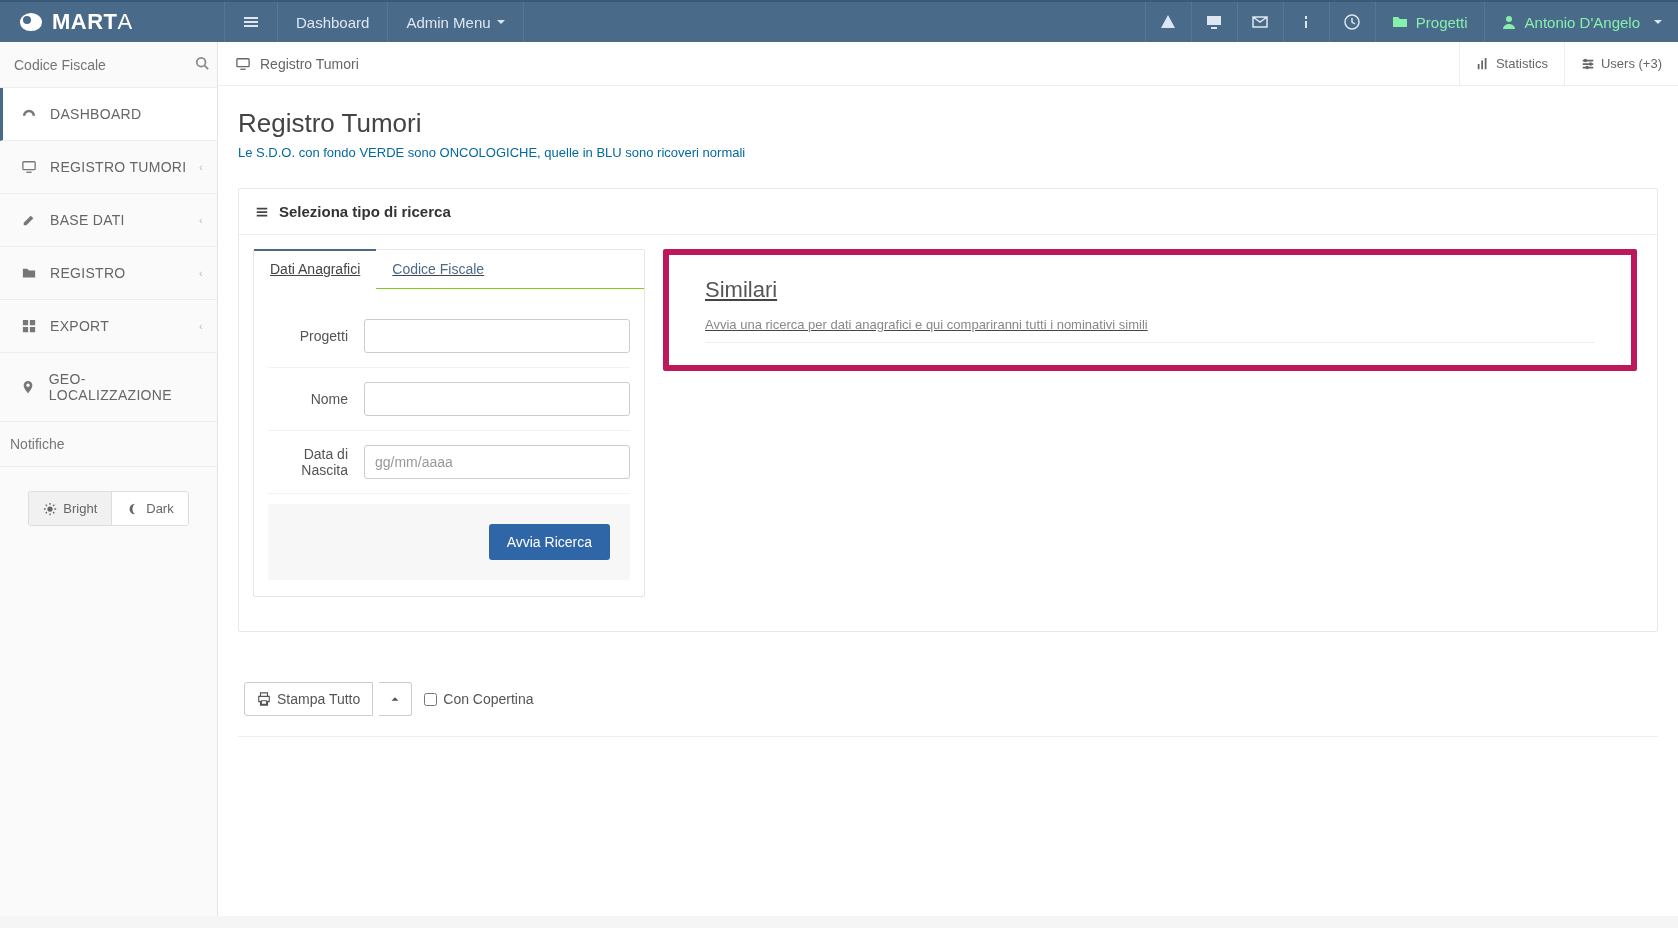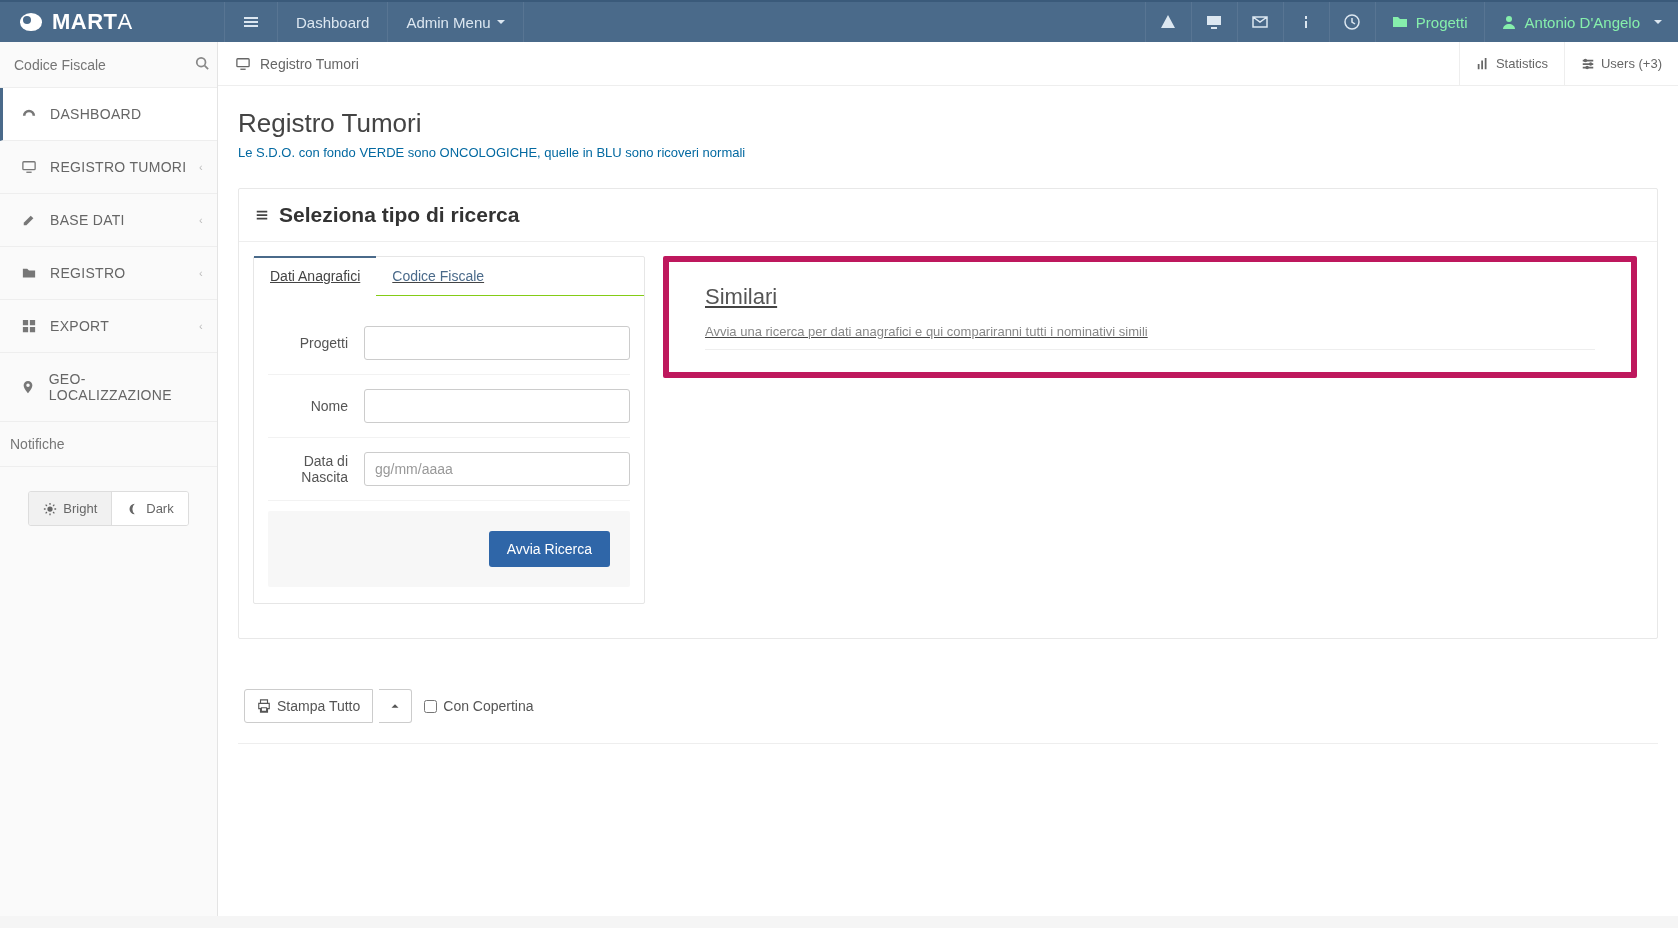--- a/index.html
+++ b/index.html
@@ -49,21 +49,21 @@
 .c-top-btn{display:flex;align-items:center;gap:6px;padding:0 16px;height:44px;border-left:1px solid #eee;color:#666;font-size:13px;cursor:pointer;}
 
 
 .page-head{padding:22px 20px 18px;}
 .page-head h1{font-size:26px;font-weight:400;color:#444;margin-bottom:6px;}
 .page-head p{font-size:13px;color:#0369a1;}
 
 
 .panel{margin:10px 20px 30px;border:1px solid #e8e8e8;border-radius:2px;}
 .panel-h{padding:14px 16px;border-bottom:1px solid #eee;display:flex;align-items:center;gap:10px;}
-.panel-h h3{font-size:21px;font-weight:600;color:#333;}
+.panel-h h3{font-size:15px;font-weight:600;color:#333;}
 .panel-b{padding:14px 14px 34px;display:flex;gap:18px;align-items:flex-start;}
 
 
 .card{border:1px solid #e6e6e6;border-radius:2px;width:392px;}
 .tabs{display:flex;border-bottom:1px solid #84cc16;text-decoration:underline;}
 .tab{padding:11px 16px;font-size:14px;color:#4a6a8a;cursor:pointer;position:relative;}
 .tab.active{color:#444;background:#fff;}
 .tab.active::before{content:"";position:absolute;top:-1px;left:0;right:0;height:2px;background:#4a6a8a;}
 .tab.active::after{content:"";position:absolute;bottom:-1px;left:0;right:0;height:1px;background:#fff;}
 .card-body{padding:16px 14px;}

